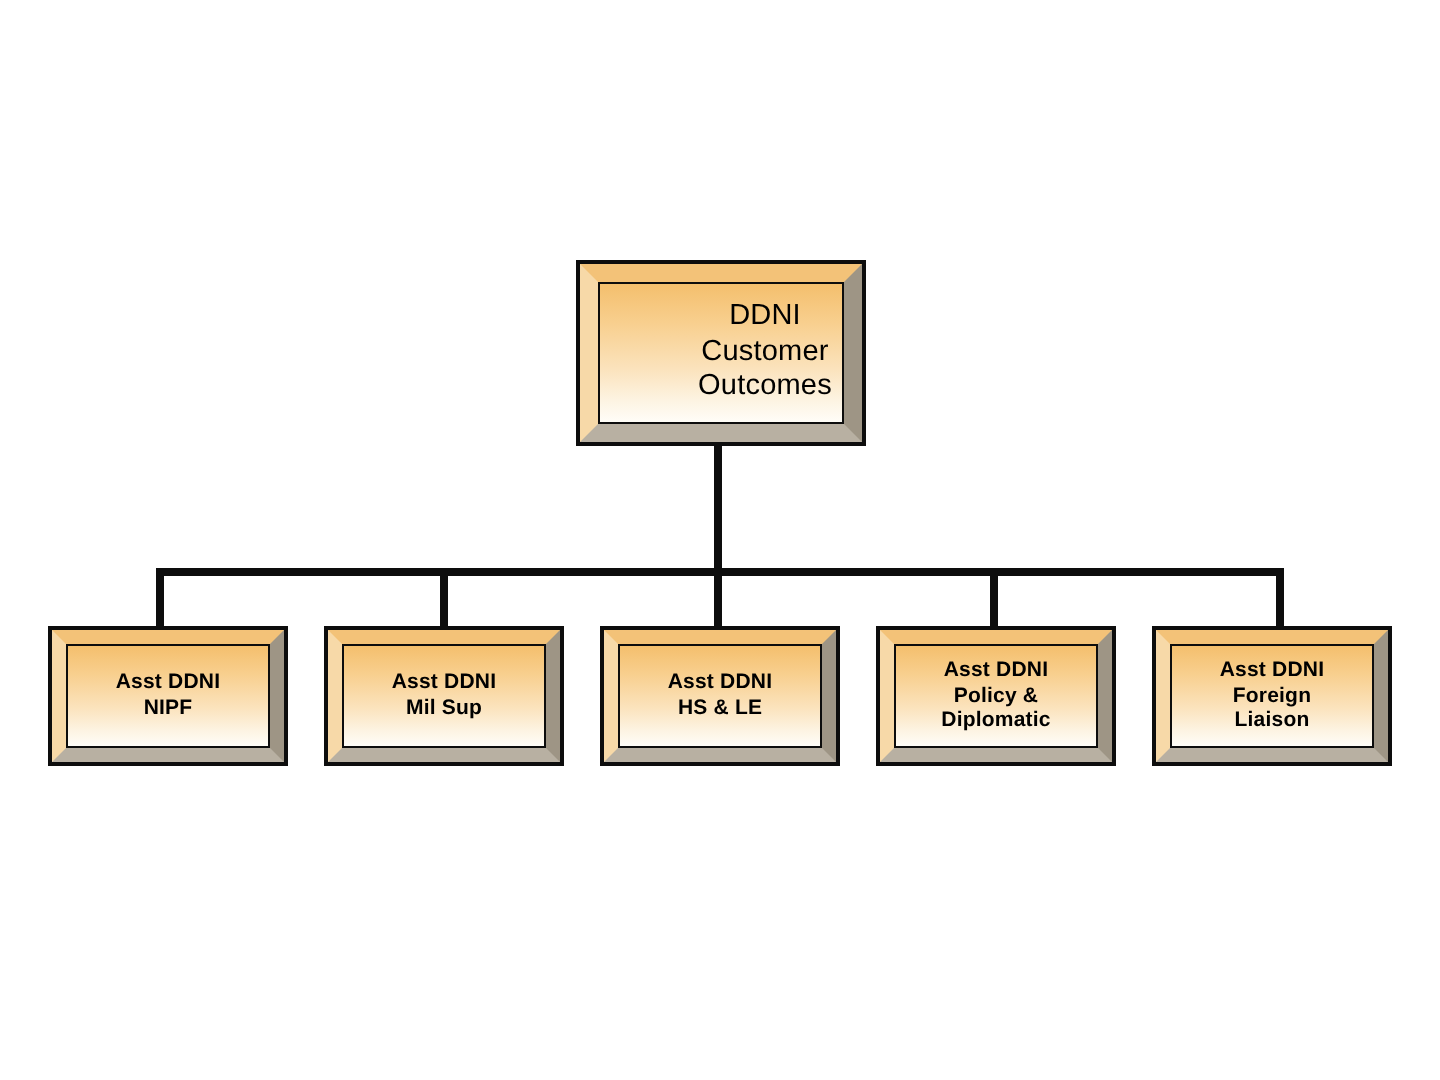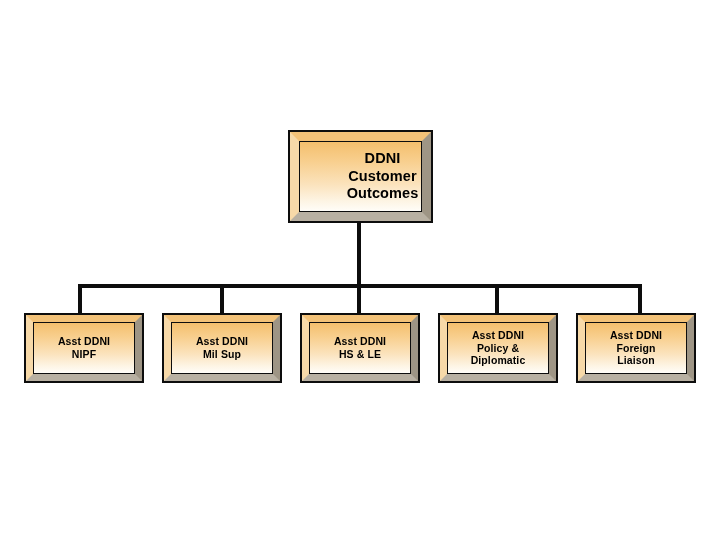--- a/index.html
+++ b/index.html
@@ -63,21 +63,21 @@
     line-height: 1.22;
     white-space: pre-line;
     padding: 0 3px;
   }
 
   
   .node.root .frame { border-width: 9px; }
   .node.root .panel { inset: 9px; }
   .node.root .label {
     font-size: 14.5px;
-    font-weight: 700;
+    font-weight: 400;
     letter-spacing: 0.1px;
     margin-left: 44px;
   }
 
   
   .node.leaf .frame { border-width: 7px; }
   .node.leaf .panel { inset: 7px; }
   .node.leaf .label {
     font-size: 10.5px;
     font-weight: 700;

